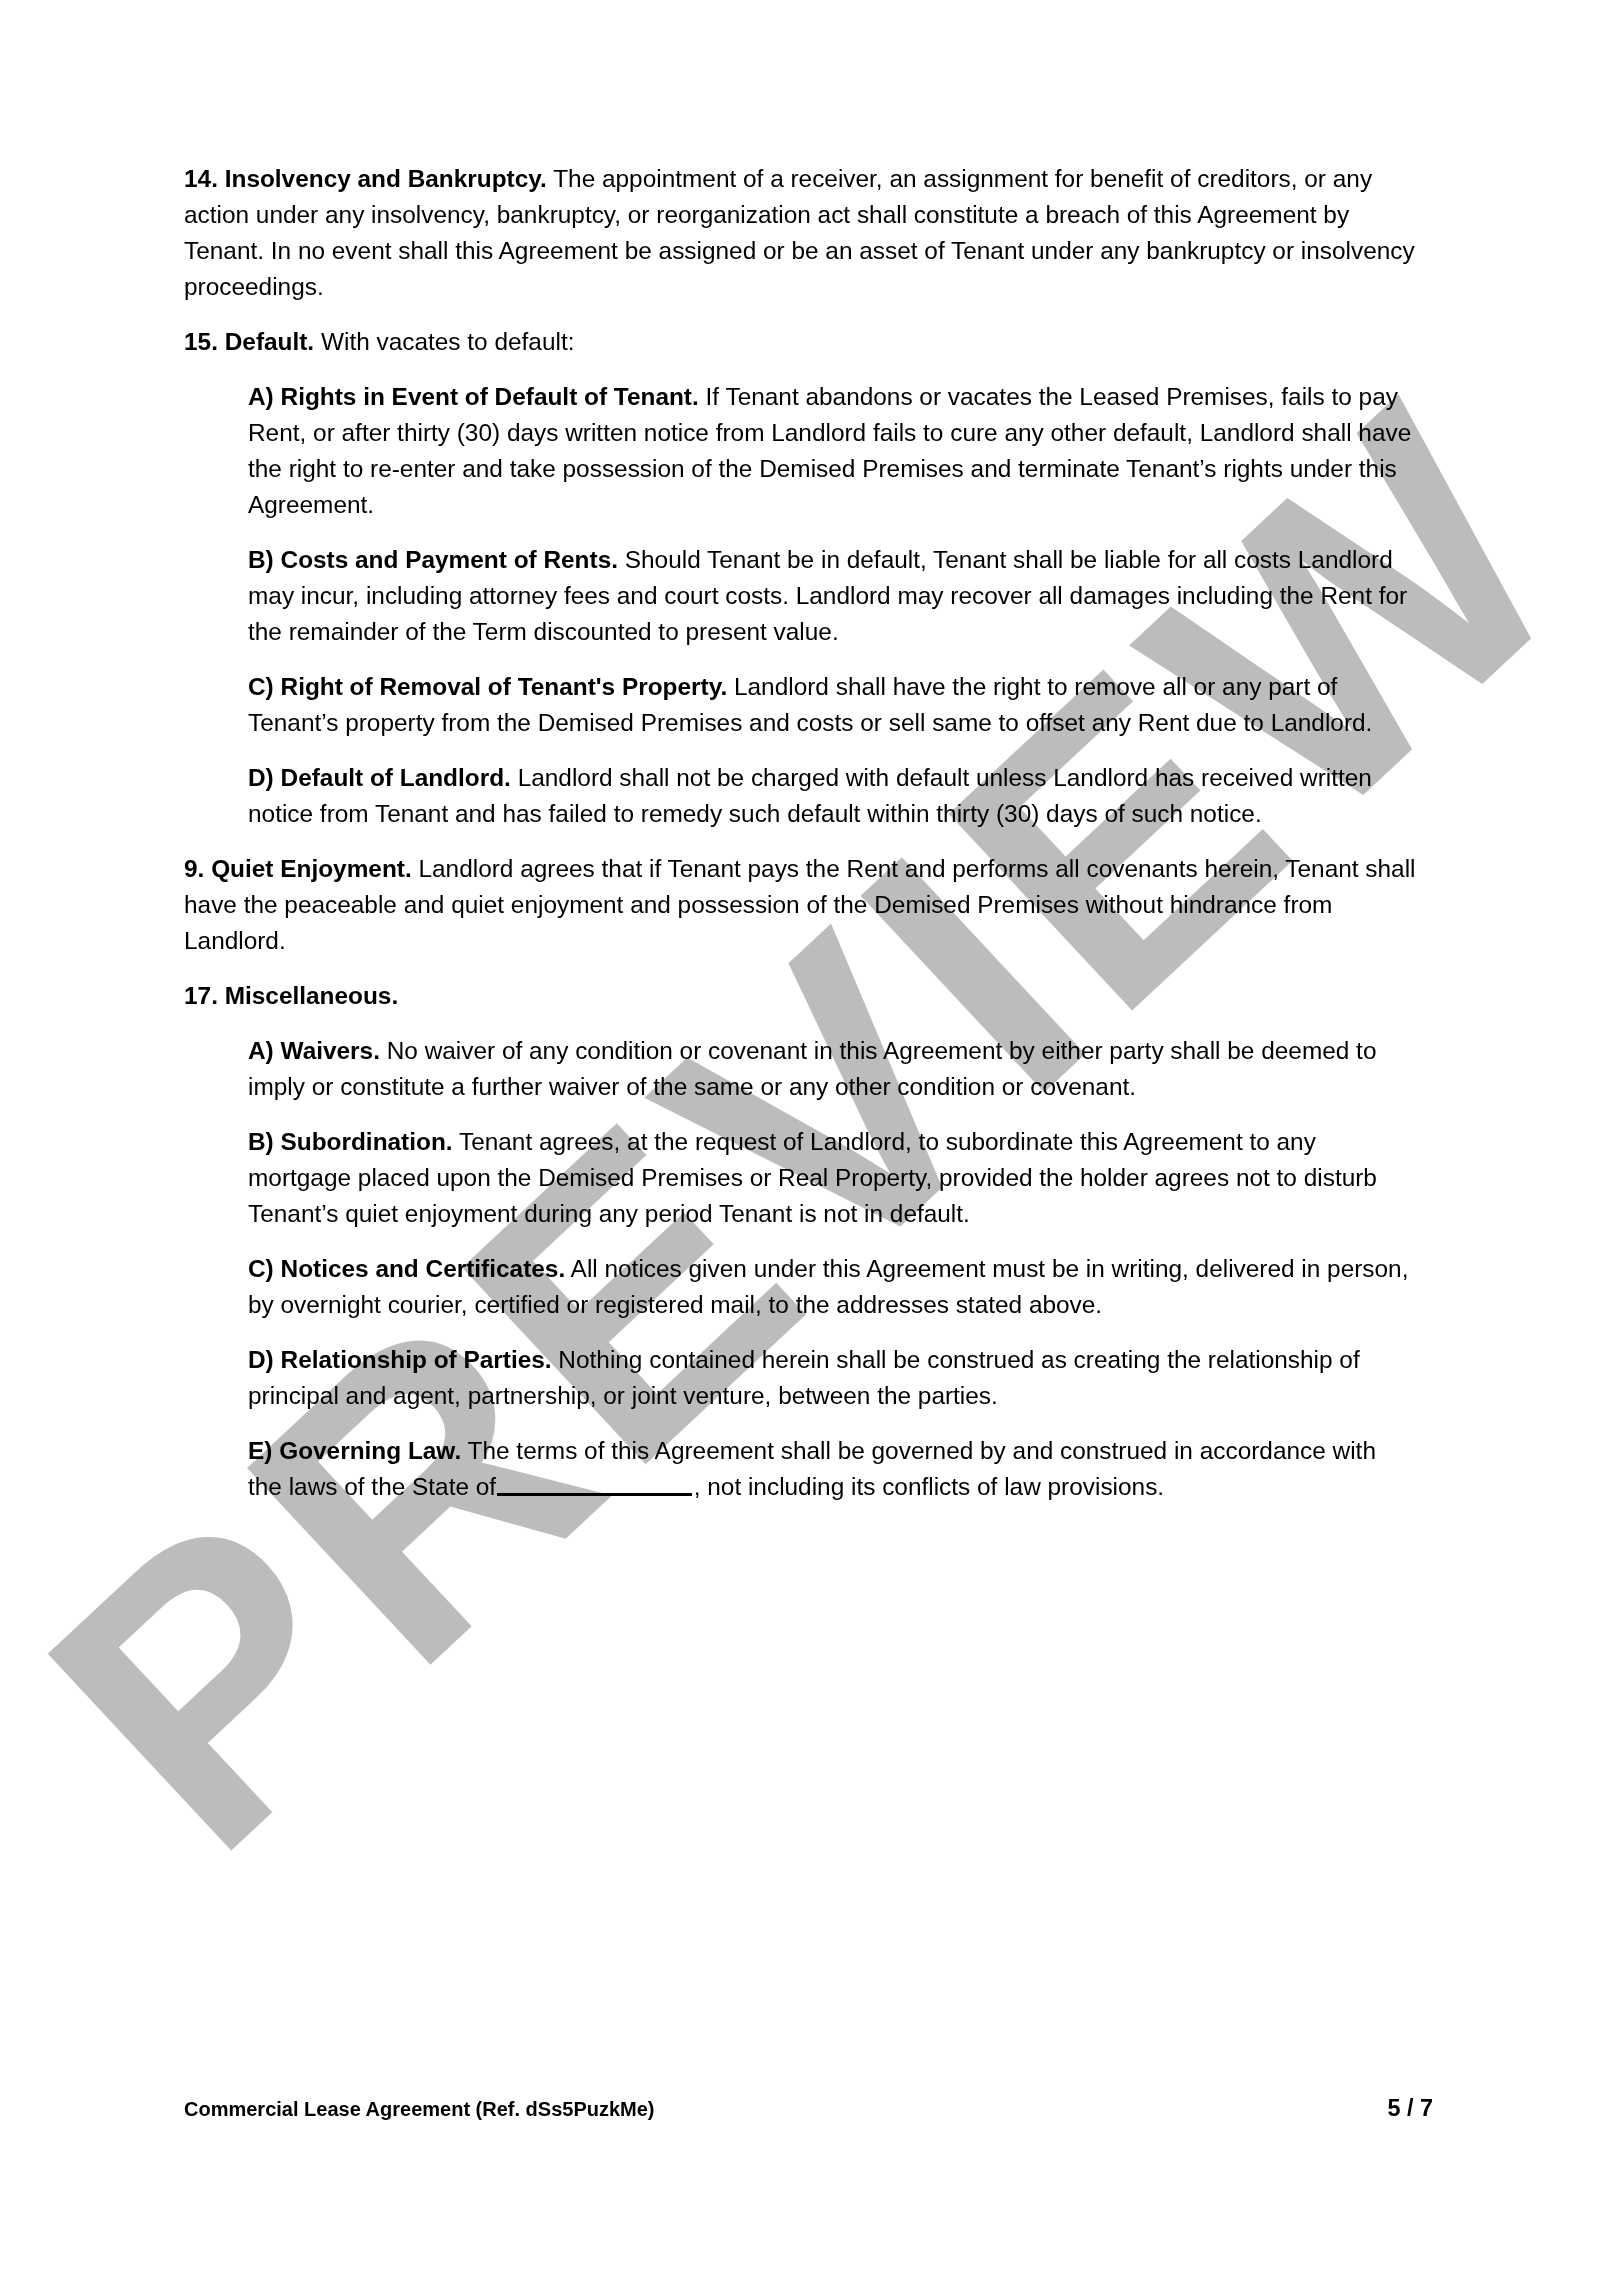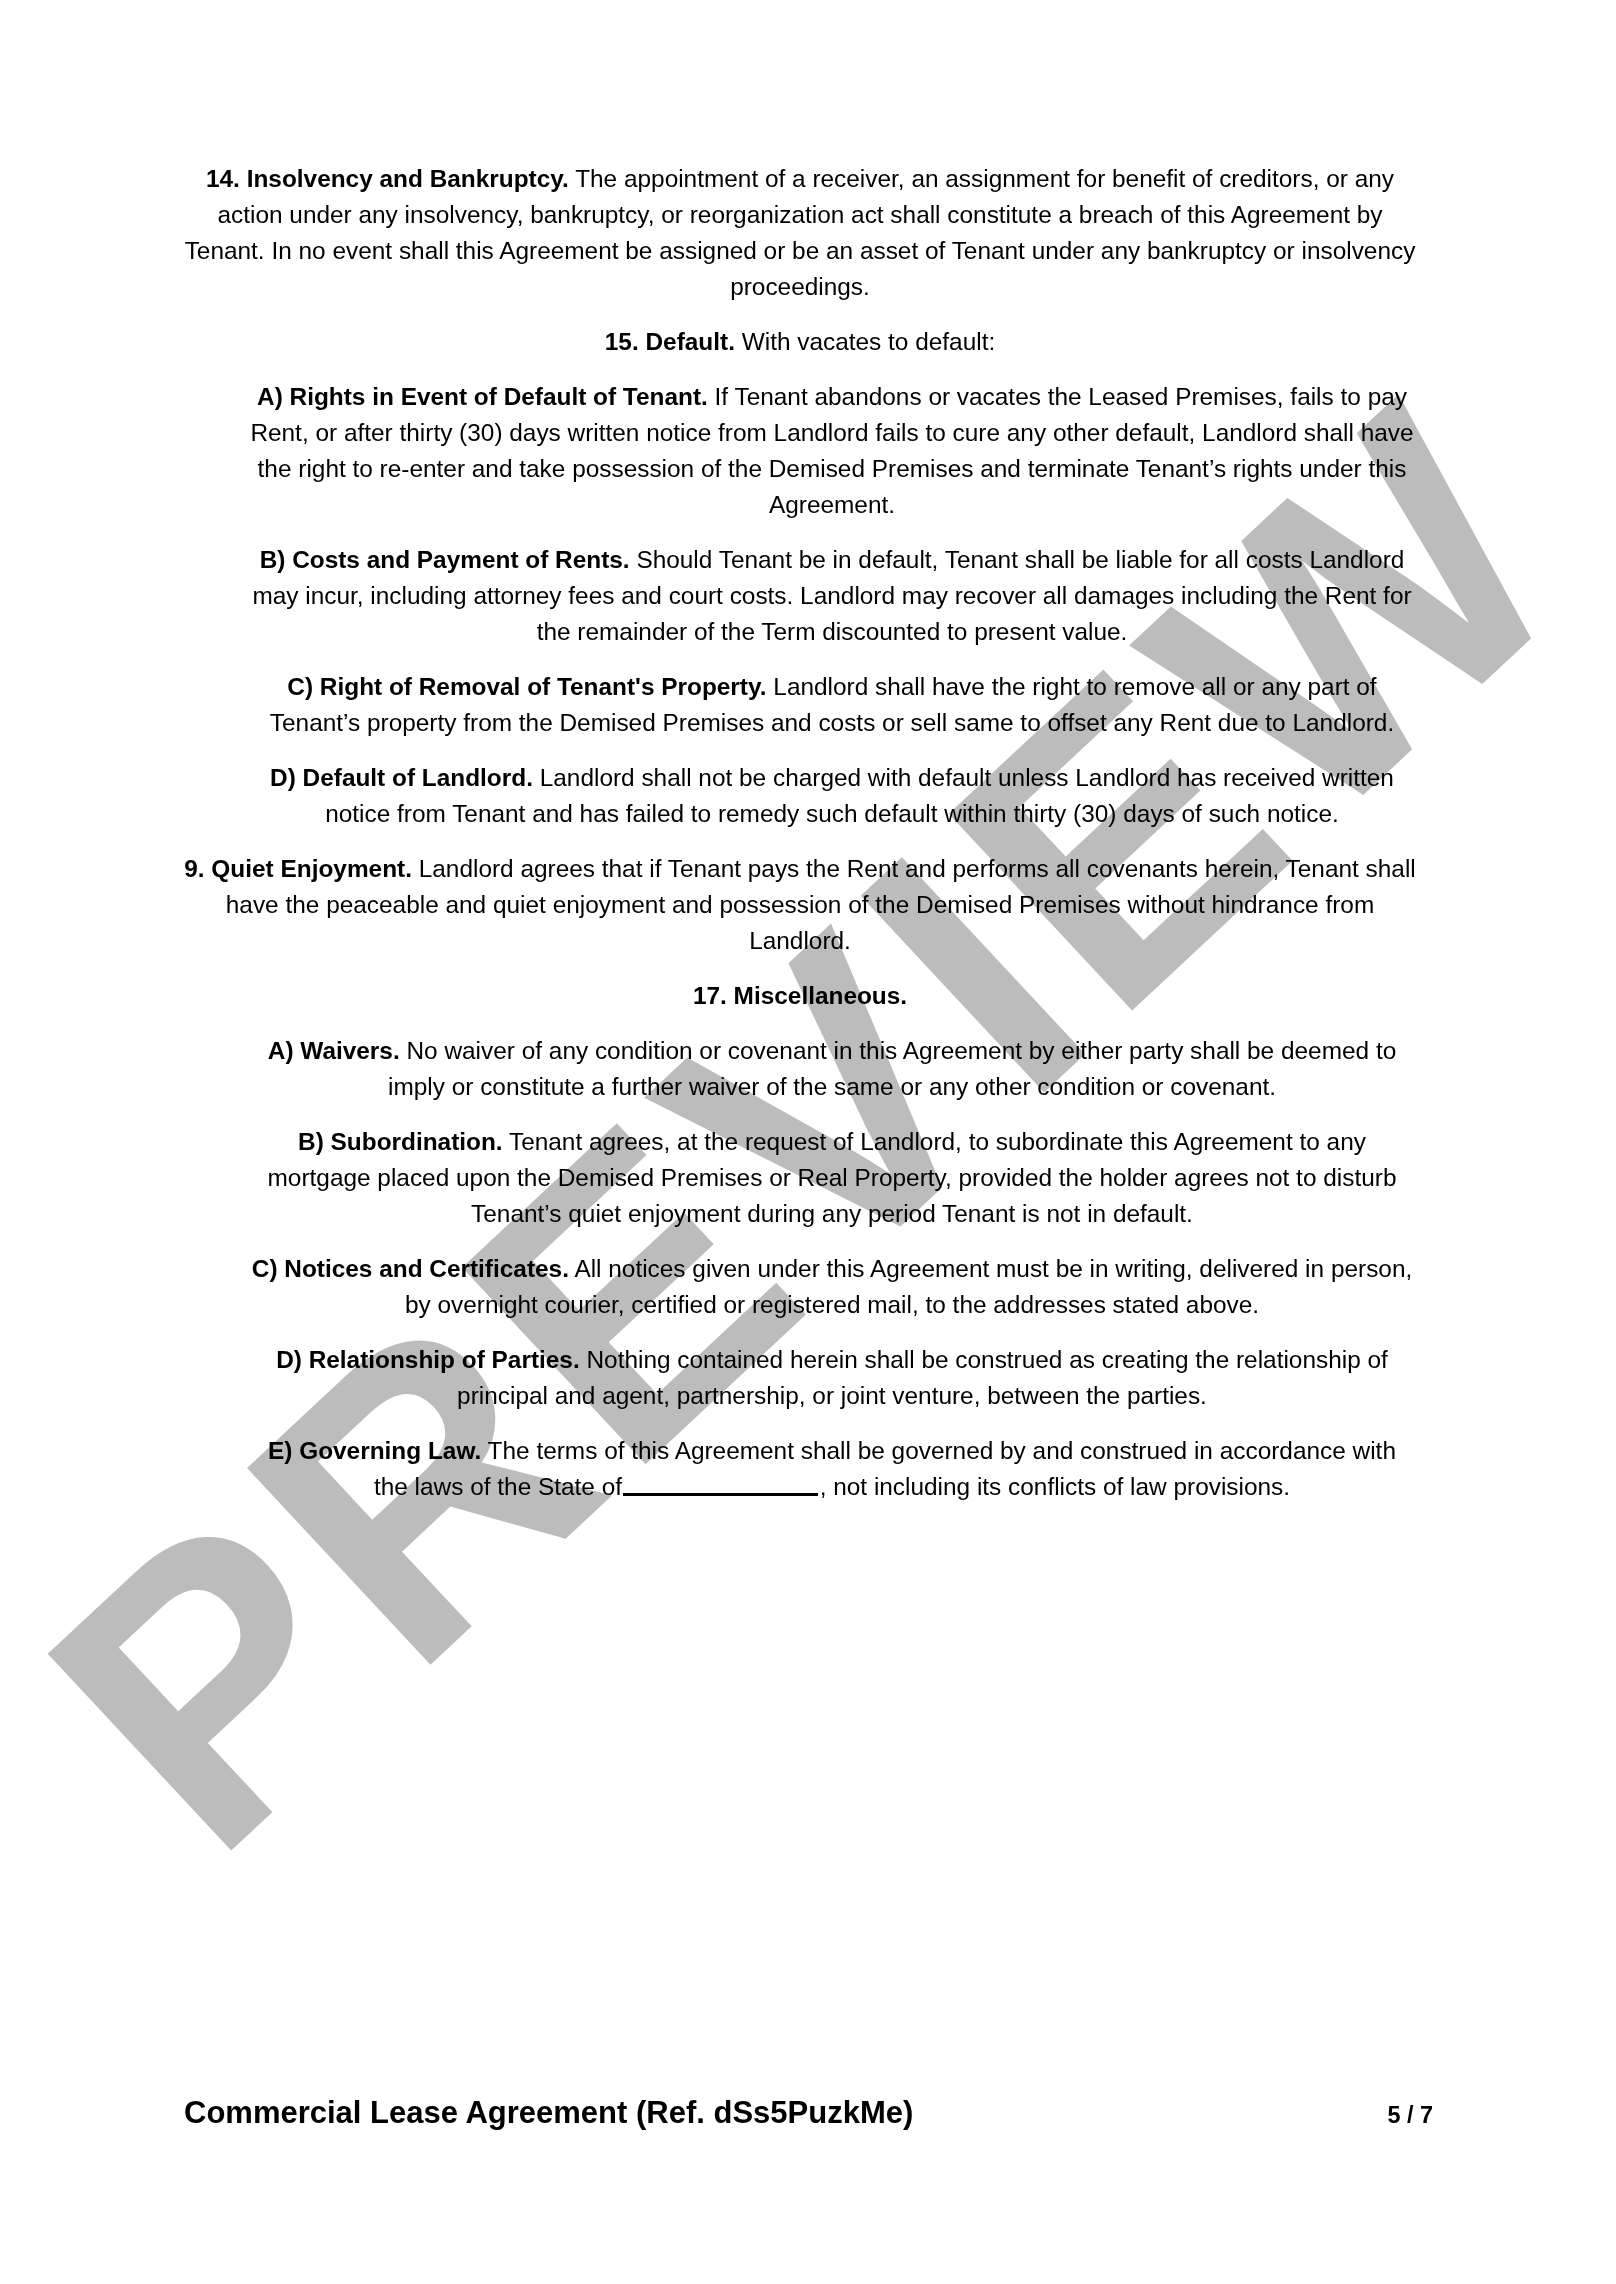--- a/index.html
+++ b/index.html
@@ -46,21 +46,21 @@
     position: absolute;
     left: 184px;
     top: 161px;
     width: 1232px;
     z-index: 2;
   }
   .para {
     font-size: 24.4px;
     line-height: 36px;
     margin: 0 0 19px 0;
-    text-align: center;
+    text-align: left;
     color: #000000;
   }
   .para.sub {
     margin-left: 64px;
     margin-bottom: 19px;
   }
   .para.head-only {
   }
   .lbl {
     font-weight: bold;
@@ -77,21 +77,21 @@
     position: absolute;
     left: 184px;
     right: 184px;
     top: 2095px;
     display: flex;
     align-items: baseline;
     justify-content: space-between;
     z-index: 2;
   }
   .footer-title {
-    font-size: 31px;
+    font-size: 20px;
     font-weight: bold;
     color: #000;
     letter-spacing: 0px;
   }
   .footer-page {
     font-size: 23.4px;
     font-weight: bold;
     color: #000;
   }
 </style>

